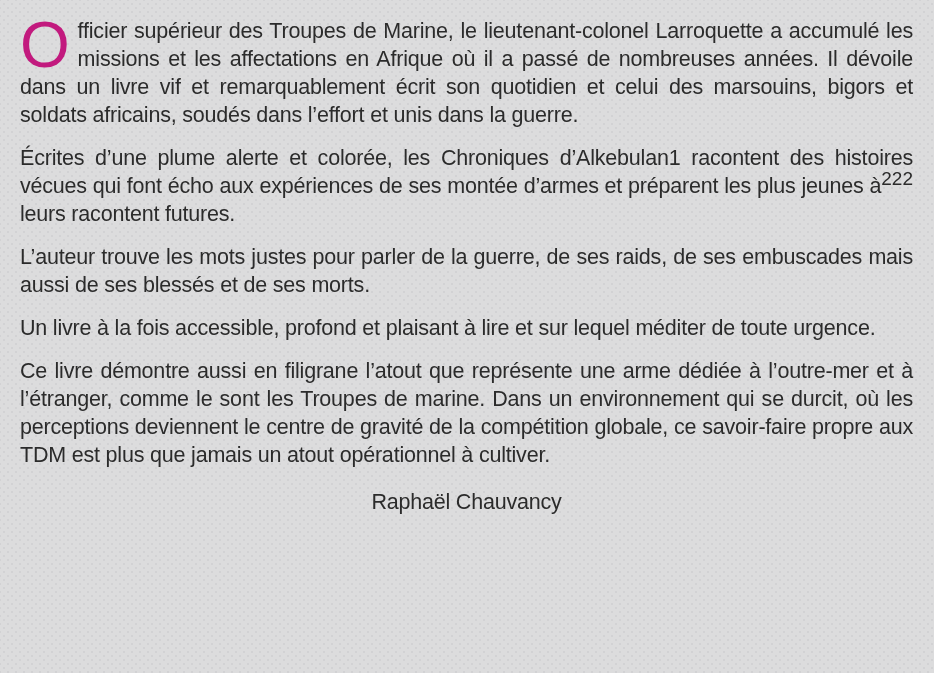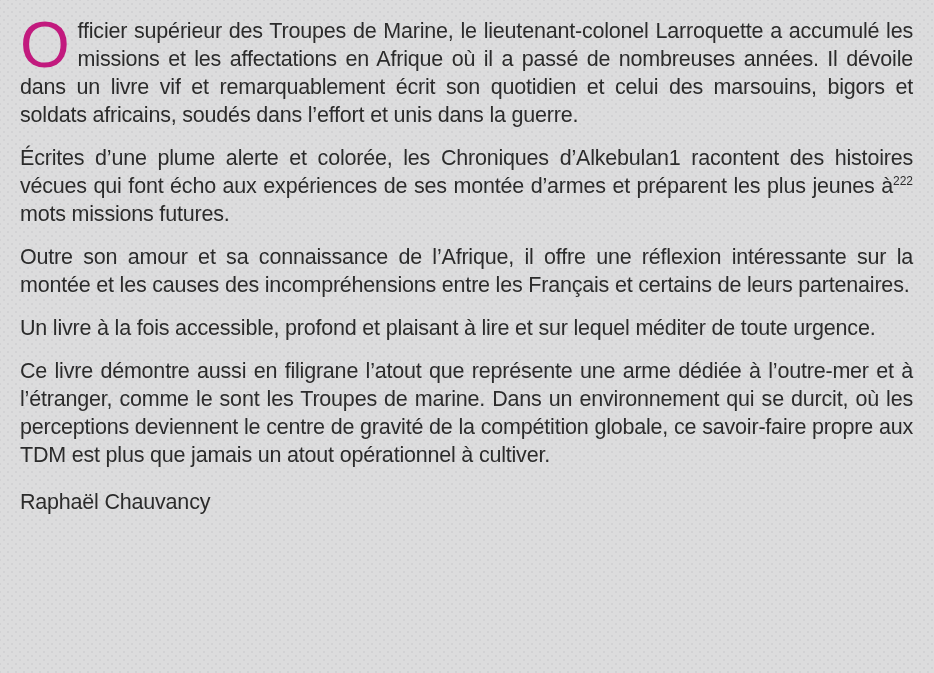--- a/index.html
+++ b/index.html
@@ -36,48 +36,48 @@
   .dropcap {
     float: left;
     font-size: 64px;
     line-height: 50px;
     height: 52px;
     font-weight: 500;
     color: #c21a7e;
     margin: 3px 8px 0 0;
   }
   sup.note {
-    font-size: 12px;
+    font-size: 19px;
     line-height: 0;
     vertical-align: super;
     letter-spacing: 0;
     margin-top: 36px;
   }
   .signature {
     margin: 19px 0 0 0;
-    text-align: left;
+    text-align: center;
   }
 </style>
 </head>
 <body>
 
 <div class="page">
 
   <p class="para">
     <span class="dropcap">O</span><span>fficier supérieur des Troupes de Marine, le lieutenant-colonel Larroquette a accumulé les missions et les affectations en Afrique où il a passé de nombreuses années. Il dévoile dans un livre vif et remarquablement écrit son quotidien et celui des marsouins, bigors et soldats africains, soudés dans l’effort et unis dans la guerre.</span>
   </p>
 
   <p class="para">
-    <span>Écrites d’une plume alerte et colorée, les Chroniques d’Alkebulan1 racontent des histoires vécues qui font écho aux expériences de ses montée d’armes et préparent les plus jeunes à</span><sup class="note">222</sup><span> mots missions futures.</span>
+    <span>Écrites d’une plume alerte et colorée, les Chroniques d’Alkebulan1 racontent des histoires vécues qui font écho aux expériences de ses montée d’armes et préparent les plus jeunes à</span><sup class="note">222</sup><span> leurs racontent futures.</span>
   </p>
 
+  <p class="para">
+    <span>L’auteur trouve les mots justes pour parler de la guerre, de ses raids, de ses embuscades mais aussi de ses blessés et de ses morts.</span>
+  </p>
 
-  <p class="para">
-    <span>Outre son amour et sa connaissance de l’Afrique, il offre une réflexion intéressante sur la montée et les causes des incompréhensions entre les Français et certains de leurs partenaires.</span>
-  </p>
 
   <p class="para">
     <span>Un livre à la fois accessible, profond et plaisant à lire et sur lequel méditer de toute urgence.</span>
   </p>
 
   <p class="para">
     <span>Ce livre démontre aussi en filigrane l’atout que représente une arme dédiée à l’outre-mer et à l’étranger, comme le sont les Troupes de marine. Dans un environnement qui se durcit, où les perceptions deviennent le centre de gravité de la compétition globale, ce savoir-faire propre aux TDM est plus que jamais un atout opérationnel à cultiver.</span>
   </p>
 
   <p class="signature">Raphaël Chauvancy</p>

